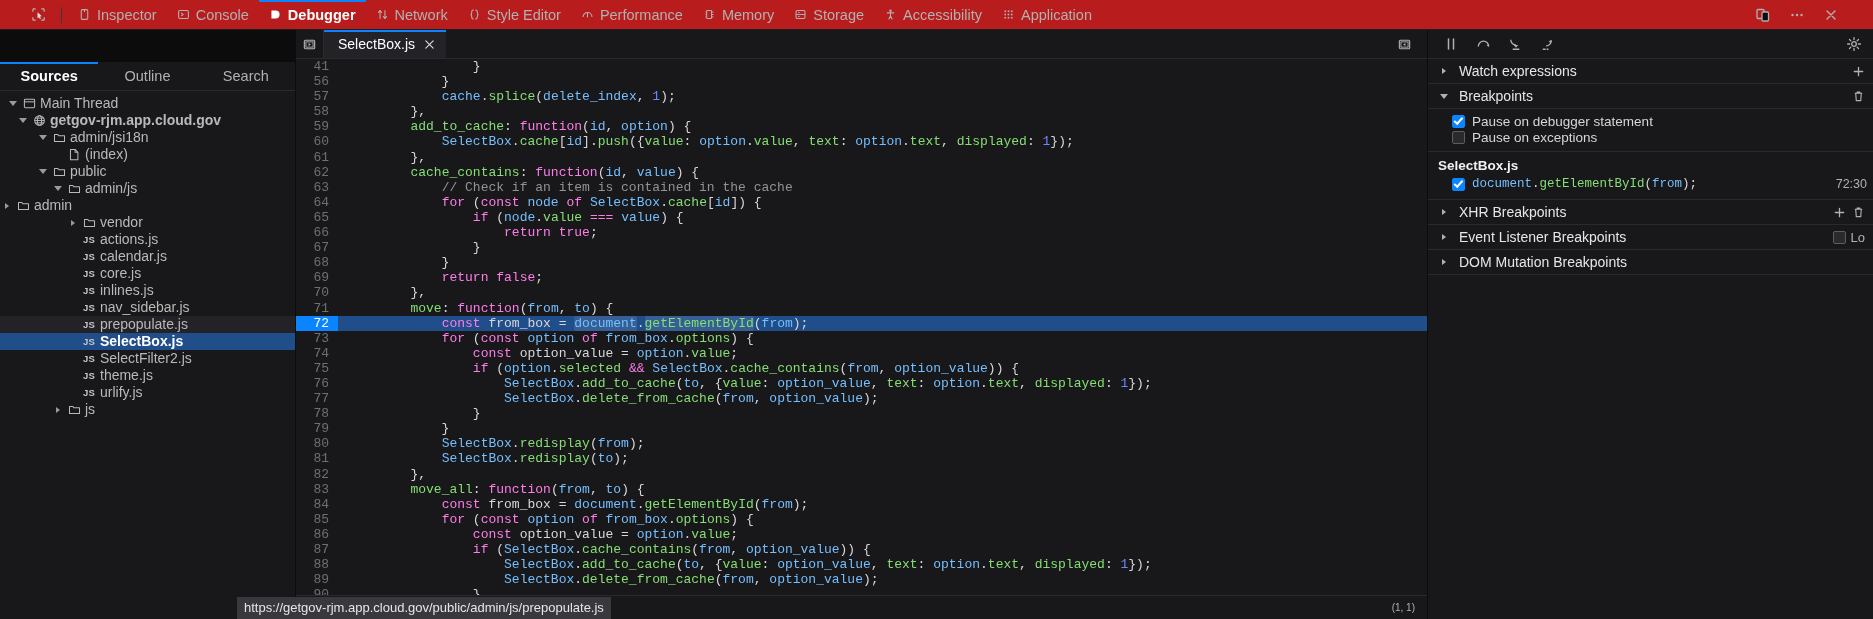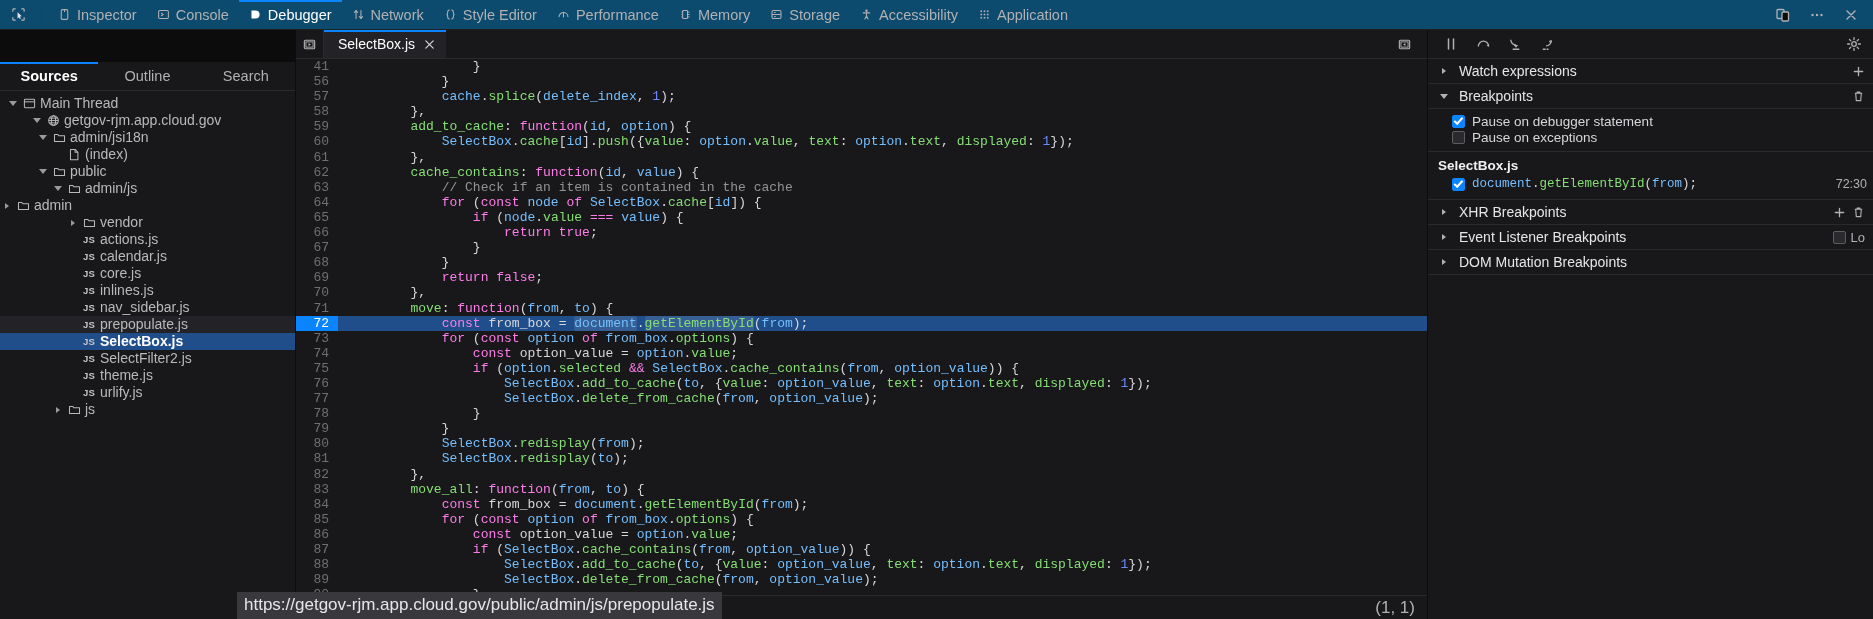--- a/index.html
+++ b/index.html
@@ -8,44 +8,44 @@
     width: 1873px; height: 619px;
     background: #0c0c0d;
     font-family: "Liberation Sans", sans-serif;
     overflow: hidden;
   }
   body { position: relative; }
 
   
   #devtools-toolbar {
     height: 30px;
-    background: #0c4a6e;
+    background: #b91c1c;
     border-bottom: 1px solid #1f1f21;
     display: flex;
     align-items: center;
-    padding: 0 3px;
+    padding: 0 23px;
     position: relative;
     text-align: center;
   }
   .picker-btn {
     width: 30px; height: 26px;
     display: flex; align-items: center; justify-content: center;
     margin-right: 2px;
   }
   .toolbar-sep {
     width: 1px; height: 16px; background: #3a3a3d; margin: 0 6px;
   }
   .tool-tabs { display: flex; align-items: center; height: 30px; }
   .tool-tab {
     display: flex; align-items: center; gap: 6px;
     height: 30px; padding: 0 10px;
     color: #b1b1b3; font-size: 14.5px;
     position: relative; white-space: nowrap;
   }
-  .tool-tab.selected { color: #ffffff; font-weight: normal; }
+  .tool-tab.selected { color: #ffffff; font-weight: bold; }
   .tool-tab.selected::before {
     content: ""; position: absolute; top: 0; left: 0; right: 0;
     height: 2px; background: #0a84ff;
   }
   .tool-tab .ticon { display: flex; align-items: center; }
   .toolbar-right {
     margin-left: auto; display: flex; align-items: center; gap: 4px; padding-right: 4px;
   }
   .tb-icon-btn {
     width: 30px; height: 26px;
@@ -111,21 +111,21 @@
   .node-icon { width: 18px; flex: 0 0 18px; display: flex; align-items: center; justify-content: center; }
   .jslabel { font-size: 9.5px; font-weight: bold; color: #c6c6c8; letter-spacing: .3px; }
   .node-label { padding-left: 2px; }
 
   
   #link-tooltip {
     position: absolute;
     left: 237px; bottom: 0;
     background: #38383d;
     color: #e6e6e8;
-    font-size: 17px;
+    font-size: 13px;
     padding: 3px 7px 4px 7px;
     white-space: nowrap;
     z-index: 40;
   }
 
   
   #editor-pane {
     flex: 1 1 auto;
     background: #18181a;
     display: flex; flex-direction: column;
@@ -191,21 +191,21 @@
 
   #editor-footer {
     height: 24px;
     background: #18181a;
     border-top: 1px solid #2a2a2c;
     display: flex; align-items: center;
     color: #b1b1b3; font-size: 12.5px;
   }
   #prettyprint-btn { width: 28px; display: flex; align-items: center; justify-content: center; }
   #footer-braces { font-family: "Liberation Mono", monospace; color: #b1b1b3; font-size: 12.5px; }
-  #footer-cursor { margin-left: auto; padding-right: 12px; font-size: 17px; color: #b1b1b3; }
+  #footer-cursor { margin-left: auto; padding-right: 12px; font-size: 10px; color: #b1b1b3; }
 
   
   #right-pane {
     width: 446px; flex: 0 0 446px;
     background: #18181a;
     border-left: 1px solid #0c0c0d;
     display: flex; flex-direction: column;
   }
   #rp-toolbar {
     height: 29px; display: flex; align-items: center;
@@ -420,21 +420,21 @@
             <i></i>
           </span>
           <span class="node-icon">
             <svg width="13" height="13" viewBox="0 0 14 14">
               <rect x="1.5" y="2.5" width="11" height="9" rx="1" stroke="#b9b9ba" stroke-width="1.1" fill="none"></rect>
               <path d="M1.5 5.2h11" stroke="#b9b9ba" stroke-width="1.1"></path>
             </svg>
           </span>
           <span class="node-label">Main Thread</span>
         </div>
-        <div class="tree-node" style="padding-left: 30px;">
+        <div class="tree-node" style="padding-left: 16px; font-weight: bold;">
           <span class="twisty open">
             <i></i>
           </span>
           <span class="node-icon">
             <svg width="13" height="13" viewBox="0 0 14 14">
               <circle cx="7" cy="7" r="5.2" stroke="#b9b9ba" stroke-width="1.1" fill="none"></circle>
               <ellipse cx="7" cy="7" rx="2.3" ry="5.2" stroke="#b9b9ba" stroke-width="1.1" fill="none"></ellipse>
               <path d="M2 7h10M2.7 4.5h8.6M2.7 9.5h8.6" stroke="#b9b9ba" stroke-width="1"></path>
             </svg>
           </span>

